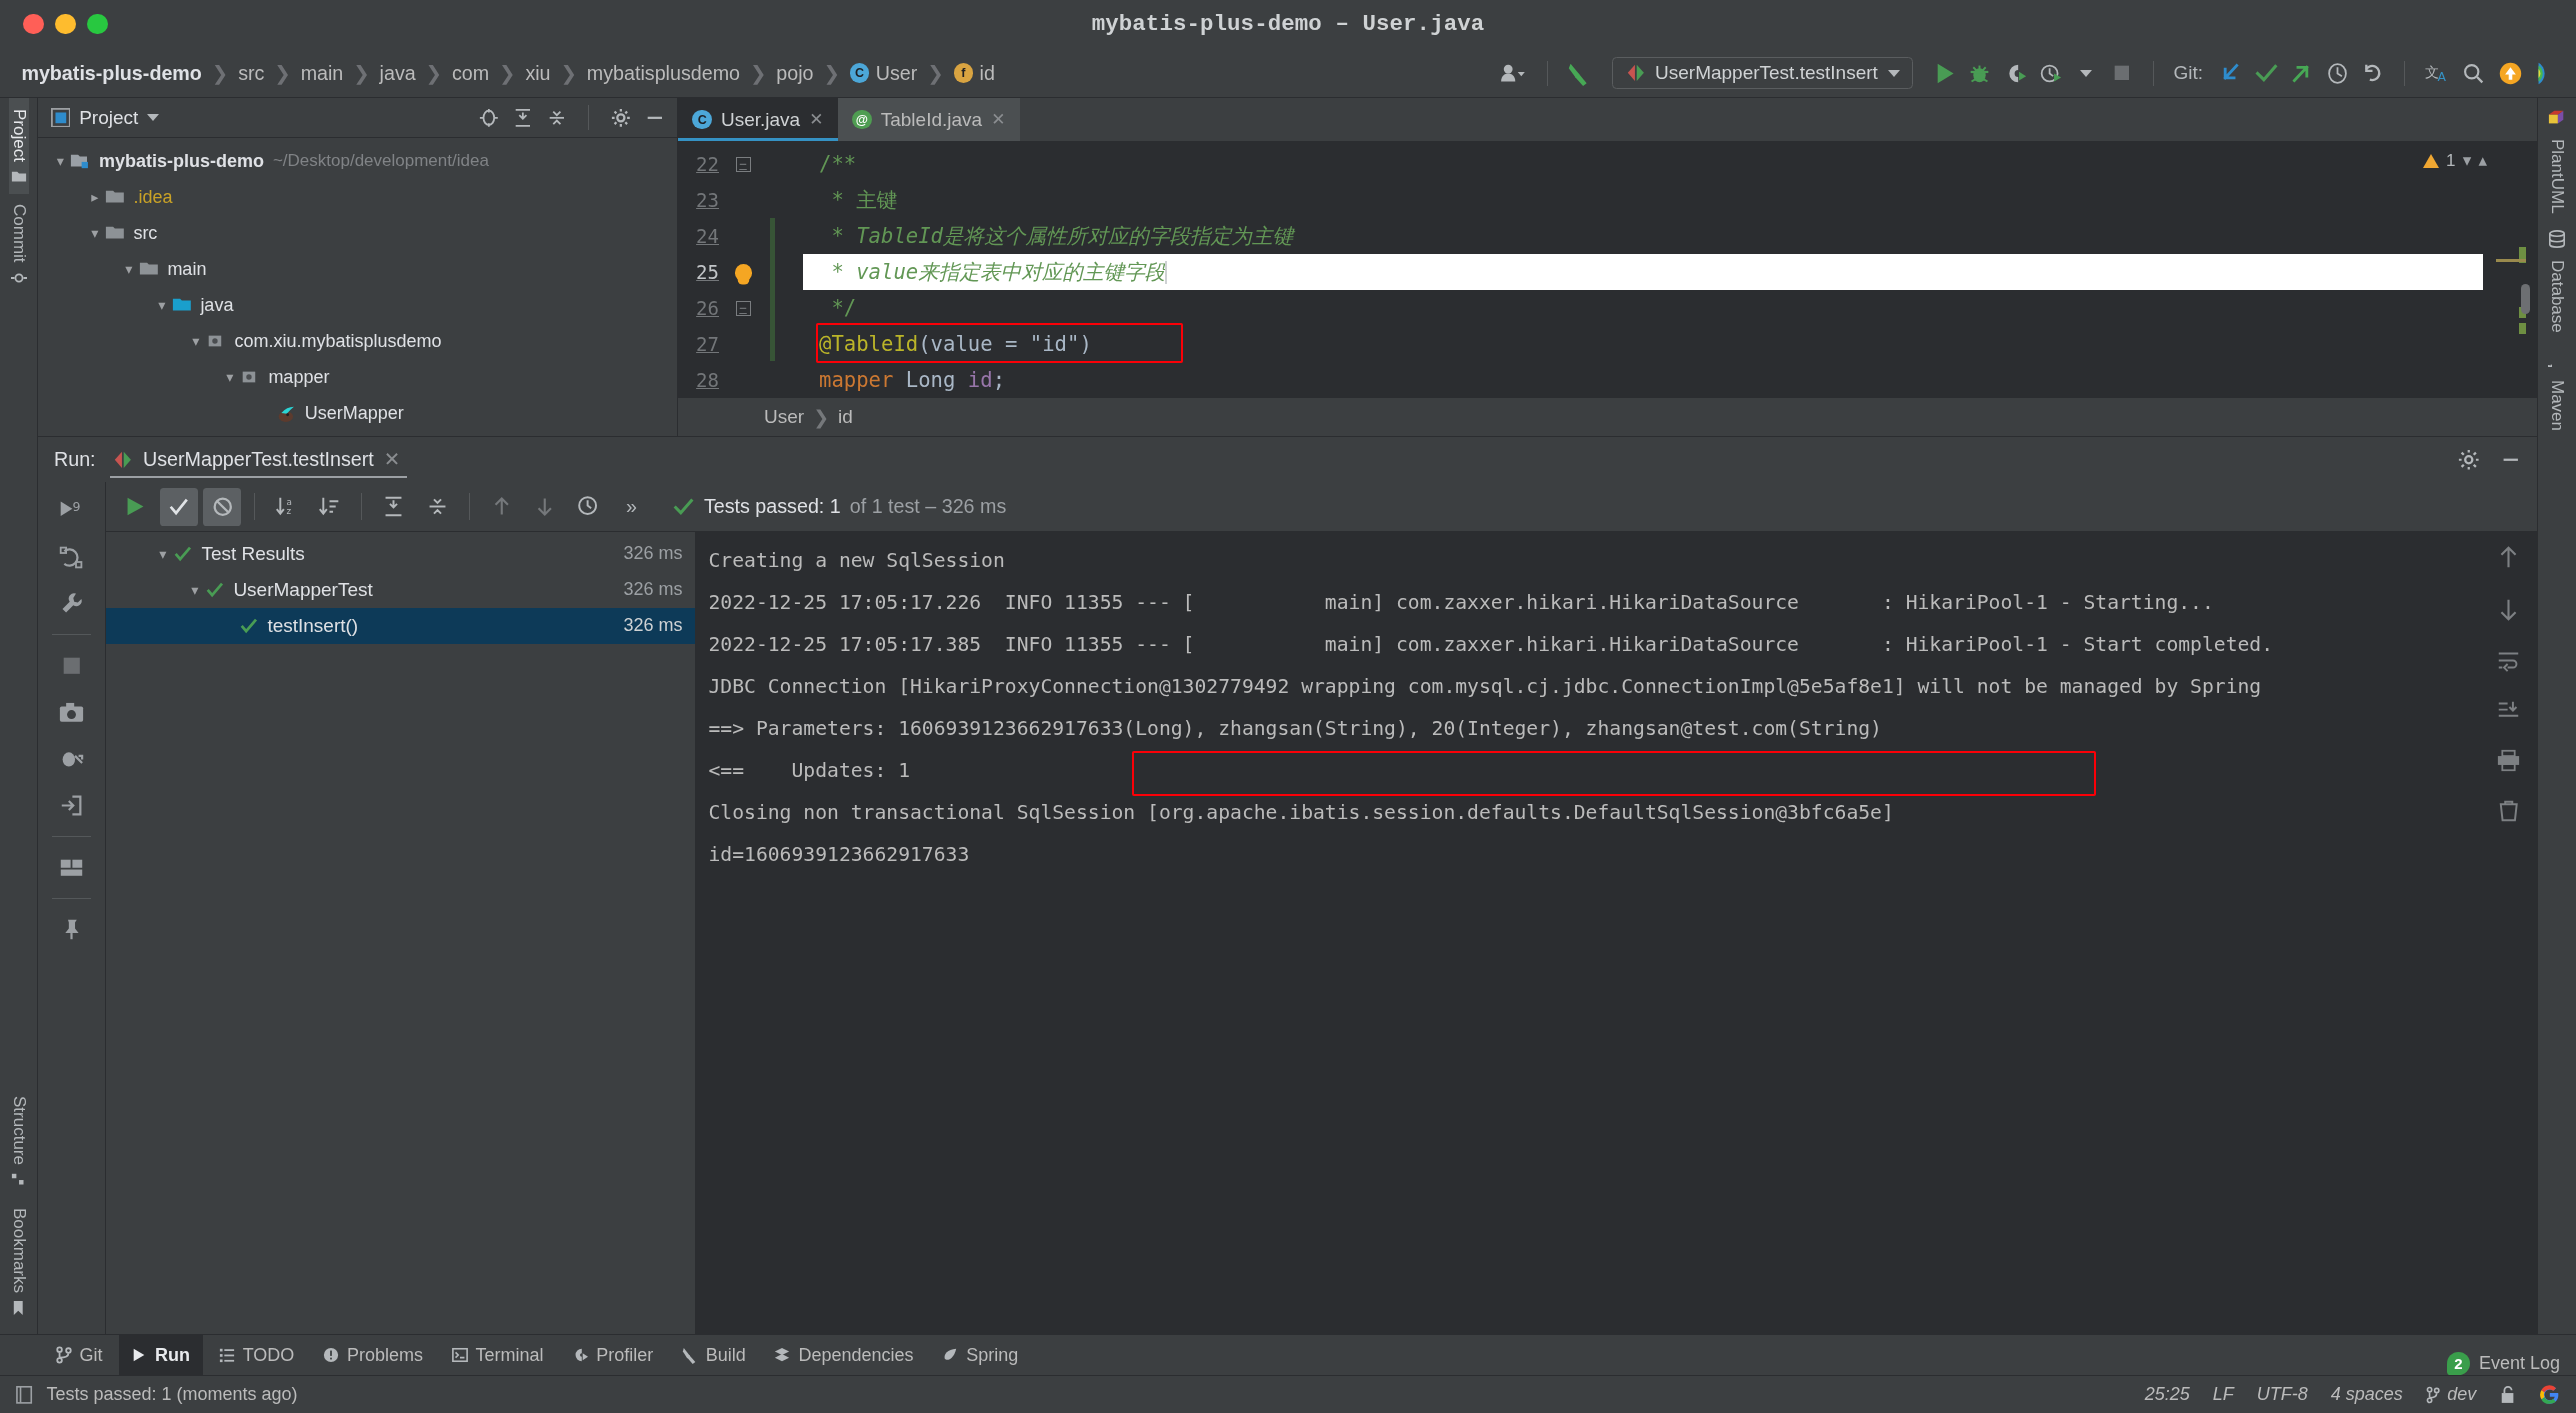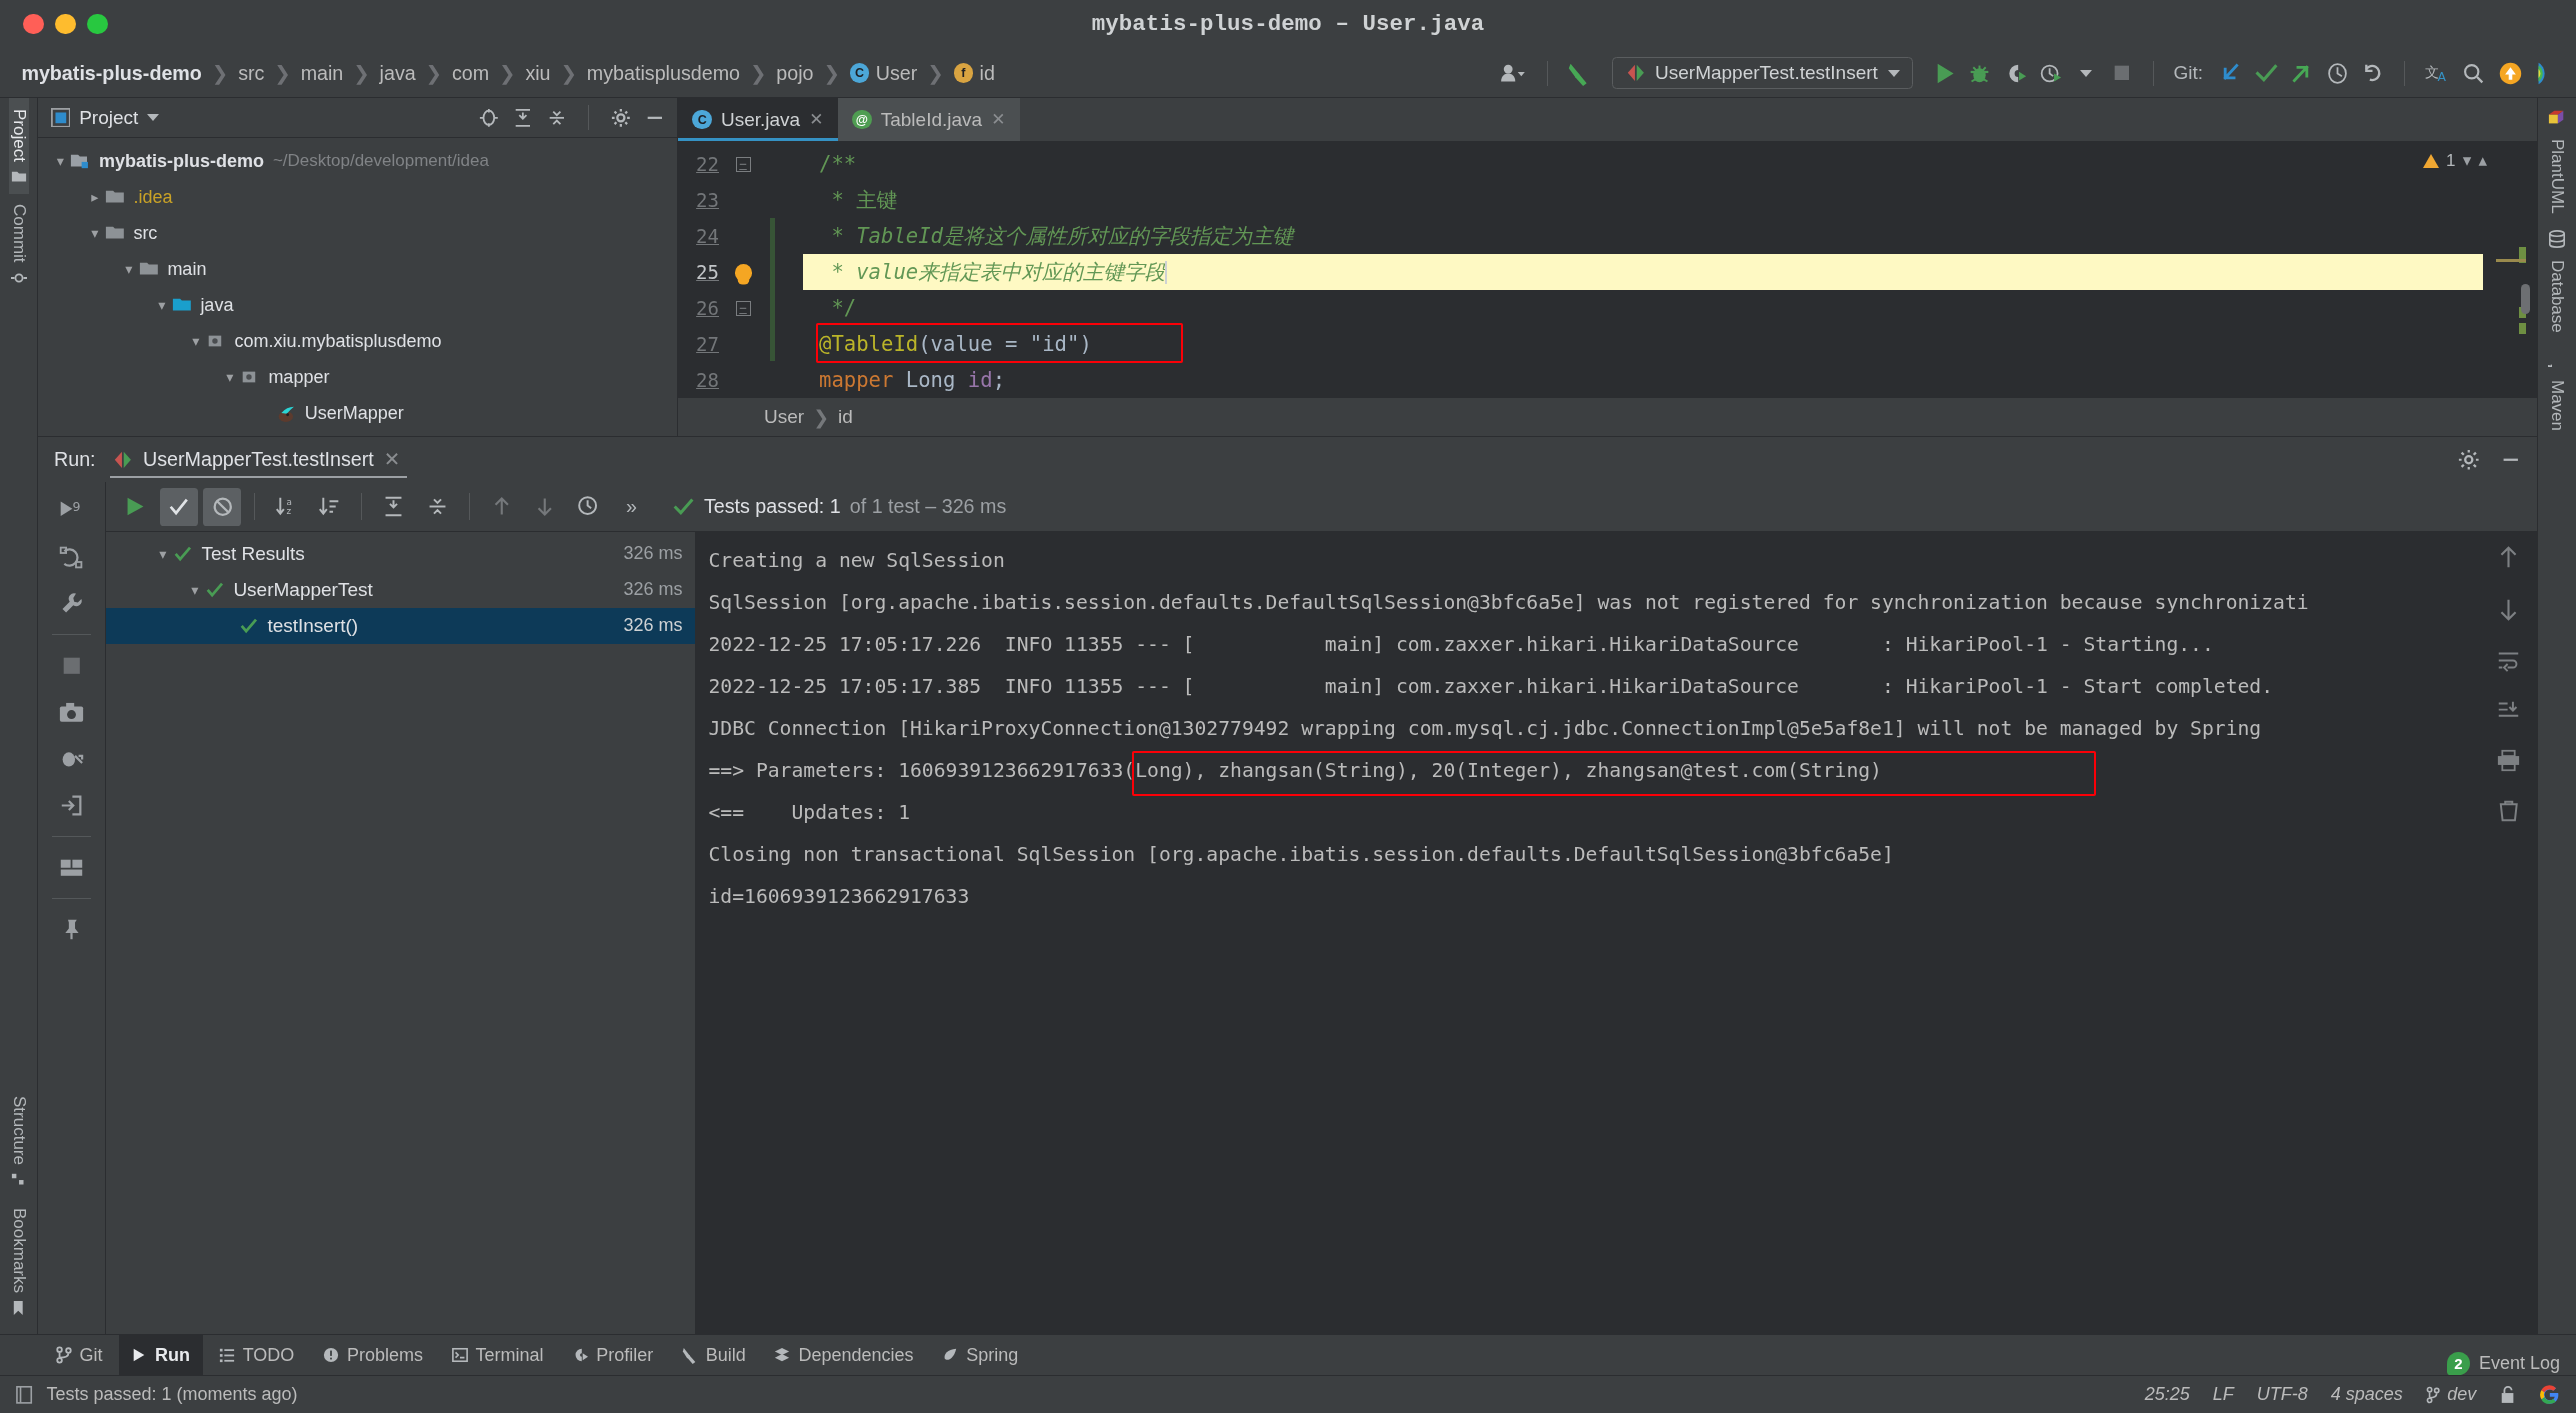--- a/index.html
+++ b/index.html
@@ -147,21 +147,21 @@
   .fold {
     width: 15px; height: 15px; border: 0.9px solid #7a7d80; color: #7a7d80;
     display: flex; align-items: center; justify-content: center; font-size: 12.5px;
     line-height: 1; background: #2b2d30;
   }
   .codelines {
     flex: 1; padding-top: 5.4px; font-family: "DejaVu Sans Mono", monospace;
     font-size: 20.6px; min-width: 0; position: relative;
   }
   .cline { height: 36px; display: flex; align-items: center; padding-left: 16px; white-space: pre; }
-  .cline.hl { background: #fef9c3; }
+  .cline.hl { background: #ffffff; }
   .c-comment { color: #629755; }
   .c-comment-i { color: #629755; font-style: italic; }
   .c-ann { color: #bbb529; }
   .c-kw { color: #cc7832; }
   .c-type { color: #a9b7c6; }
   .c-field { color: #9876aa; }
   .c-punc { color: #a9b7c6; }
   .caret-ed { display: inline-block; width: 1.8px; height: 23px; background: #cfd2d4; vertical-align: middle; }
   .redbox {
     position: absolute; border: 2.7px solid #fb0007; border-radius: 1.8px; pointer-events: none;
@@ -877,21 +877,20 @@
                   <svg width="19.7" height="19.7" viewBox="0 0 22 22" style="margin-right:9px">
                       <path d="M3 11 L8 17 L19 4" stroke="#499c54" stroke-width="3" fill="none"></path>
                     </svg>
                   <span>testInsert()</span>
                   <span class="ttime">326 ms</span>
                 </div>
               </div>
 
               <div class="console">
                 <div class="conline">Creating a new SqlSession</div>
-                <div class="conline">SqlSession [org.apache.ibatis.session.defaults.DefaultSqlSession@3bfc6a5e] was not registered for synchronization because synchronizati</div>
                 <div class="conline">2022-12-25 17:05:17.226  INFO 11355 --- [           main] com.zaxxer.hikari.HikariDataSource       : HikariPool-1 - Starting...</div>
                 <div class="conline">2022-12-25 17:05:17.385  INFO 11355 --- [           main] com.zaxxer.hikari.HikariDataSource       : HikariPool-1 - Start completed.</div>
                 <div class="conline">JDBC Connection [HikariProxyConnection@1302779492 wrapping com.mysql.cj.jdbc.ConnectionImpl@5e5af8e1] will not be managed by Spring</div>
                 <div class="conline">==&gt; Parameters: 1606939123662917633(Long), zhangsan(String), 20(Integer), zhangsan@test.com(String)</div>
                 <div class="conline">&lt;==    Updates: 1</div>
                 <div class="conline">Closing non transactional SqlSession [org.apache.ibatis.session.defaults.DefaultSqlSession@3bfc6a5e]</div>
                 <div class="conline">id=1606939123662917633</div>
 
                 <div class="redbox" style="left:436px; top:219px; width:964px; height:45px;"></div>
 

